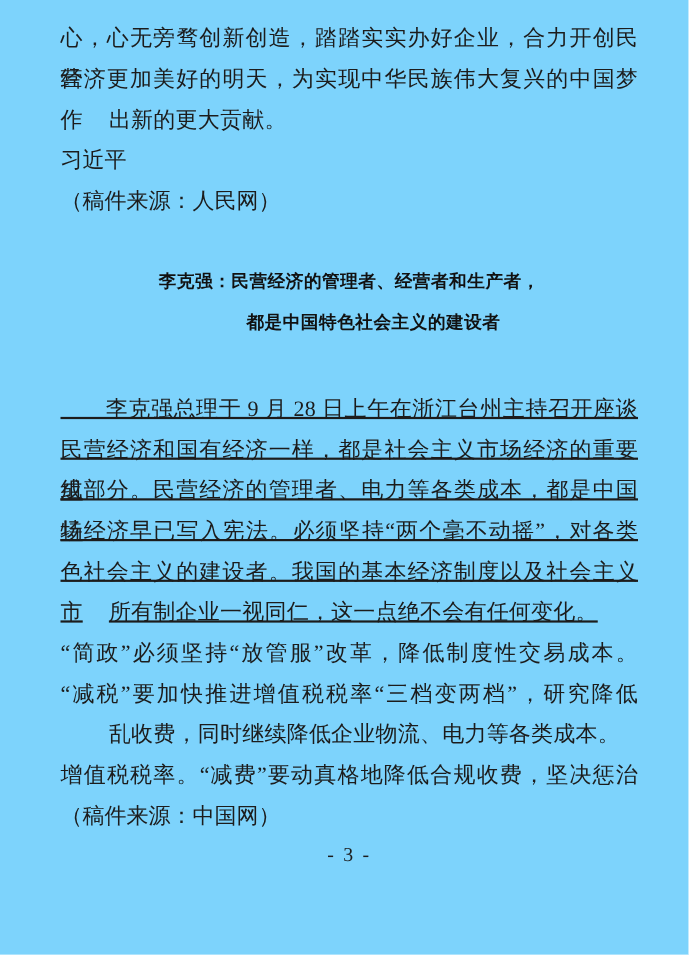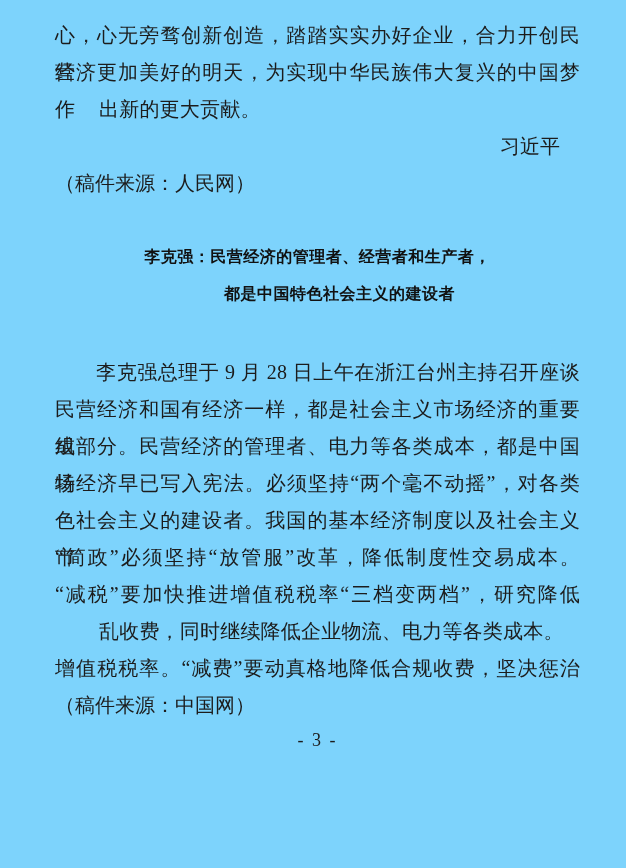--- a/index.html
+++ b/index.html
@@ -28,21 +28,21 @@
     white-space: pre-wrap;
   }
   .line.last {
     text-align-last: left;
     margin-left: 44px;
   }
   
   .sig-line {
     height: 37px;
     line-height: 37px;
-    text-align: right;
+    text-align: left;
     padding-right: 20px;
     white-space: pre-wrap;
   }
   .src-line {
     height: 37px;
     line-height: 37px;
     text-align: left;
     padding-right: 33px;
     white-space: pre-wrap;
   }
@@ -53,20 +53,21 @@
     color: #111111;
   }
   .title .line,
   .title .line.last {
     text-align: center;
     text-align-last: center;
     letter-spacing: 0.5px;
   }
   .para-1 {
     margin-top: 42px;
+    text-decoration: underline;
   }
   .page-number {
     margin-top: 6px;
     line-height: 20px;
     font-size: 18px;
     text-align: center;
     letter-spacing: 2px;
   }
 </style>
 </head>
@@ -88,20 +89,21 @@
       <div class="line">李克强：民营经济的管理者、经营者和生产者，</div>
       <div class="line last">都是中国特色社会主义的建设者</div>
     </h1>
 
   <section class="para-1">
       <div class="line">　　李克强总理于 9 月 28 日上午在浙江台州主持召开座谈</div>
       <div class="line">民营经济和国有经济一样，都是社会主义市场经济的重要组</div>
       <div class="line">成部分。民营经济的管理者、电力等各类成本，都是中国特</div>
       <div class="line">场经济早已写入宪法。必须坚持“两个毫不动摇”，对各类</div>
       <div class="line">色社会主义的建设者。我国的基本经济制度以及社会主义市</div>
+      <div class="line last">所有制企业一视同仁，这一点绝不会有任何变化。</div>
     </section>
 
   <section class="para-2">
       <div class="line">“简政”必须坚持“放管服”改革，降低制度性交易成本。</div>
       <div class="line">“减税”要加快推进增值税税率“三档变两档”，研究降低</div>
       <div class="line last">乱收费，同时继续降低企业物流、电力等各类成本。</div>
       <div class="line">增值税税率。“减费”要动真格地降低合规收费，坚决惩治</div>
     </section>
 
   <div class="src-line">（稿件来源：中国网）</div>

